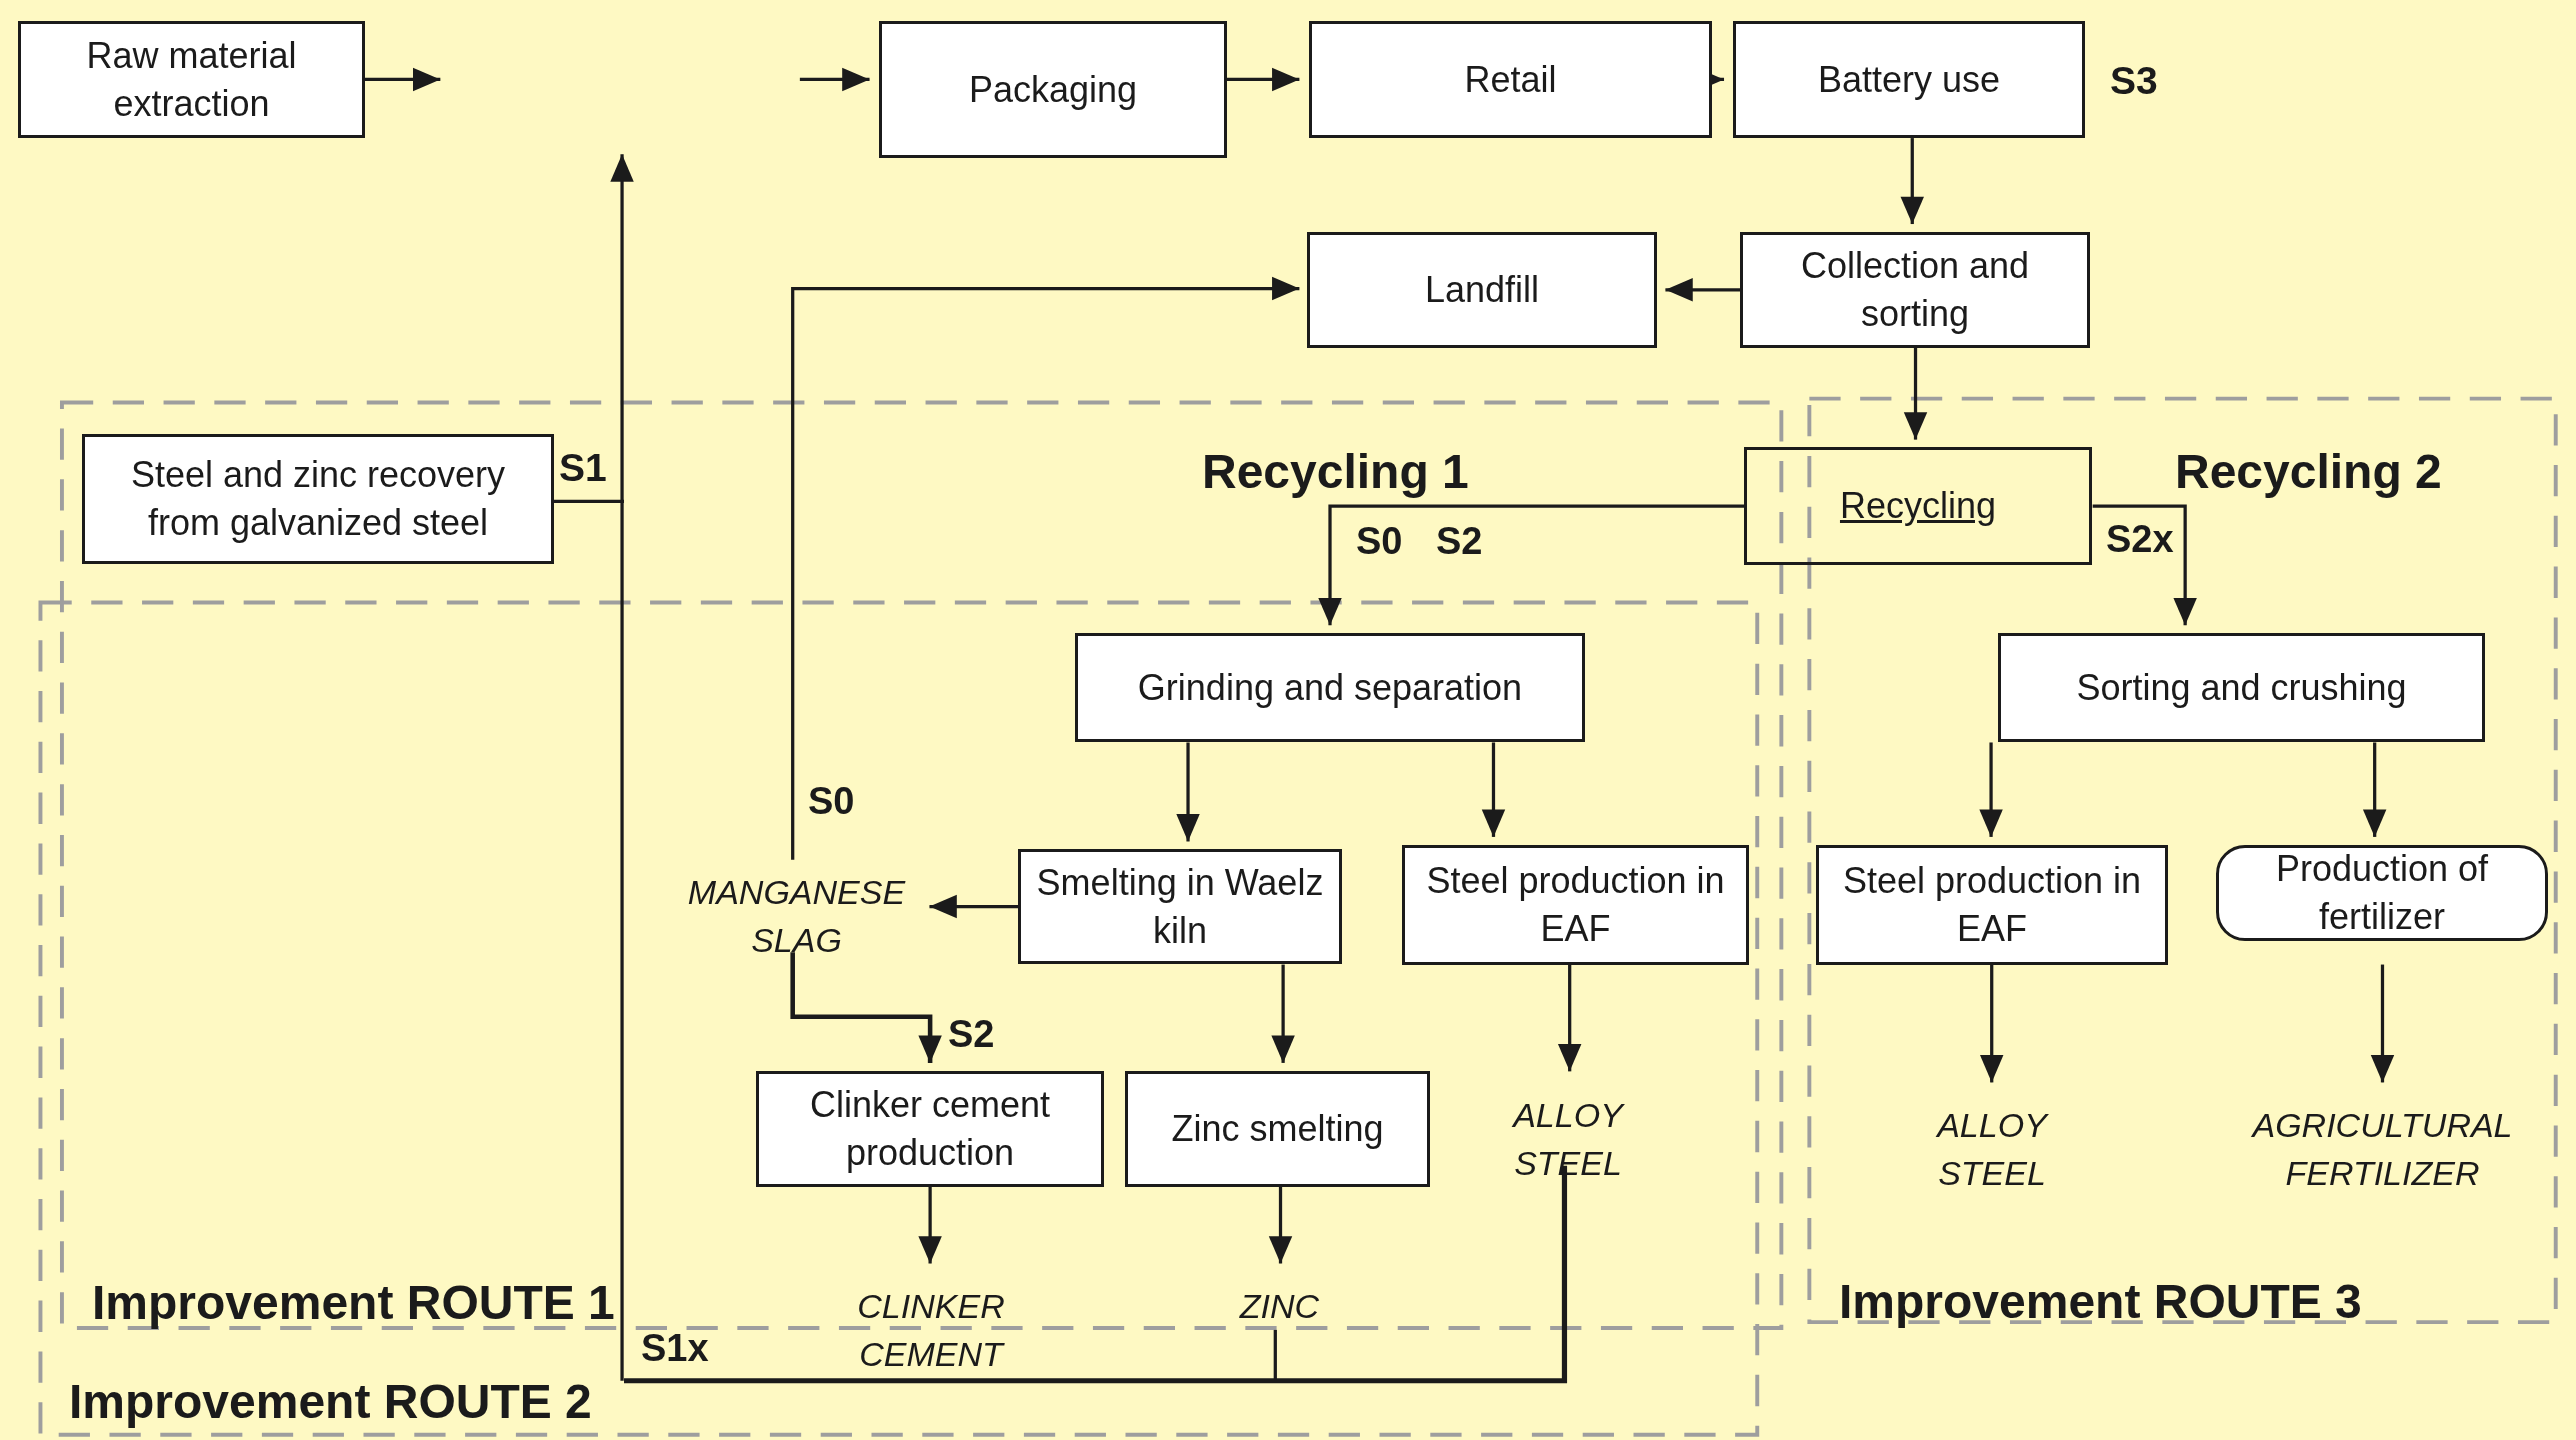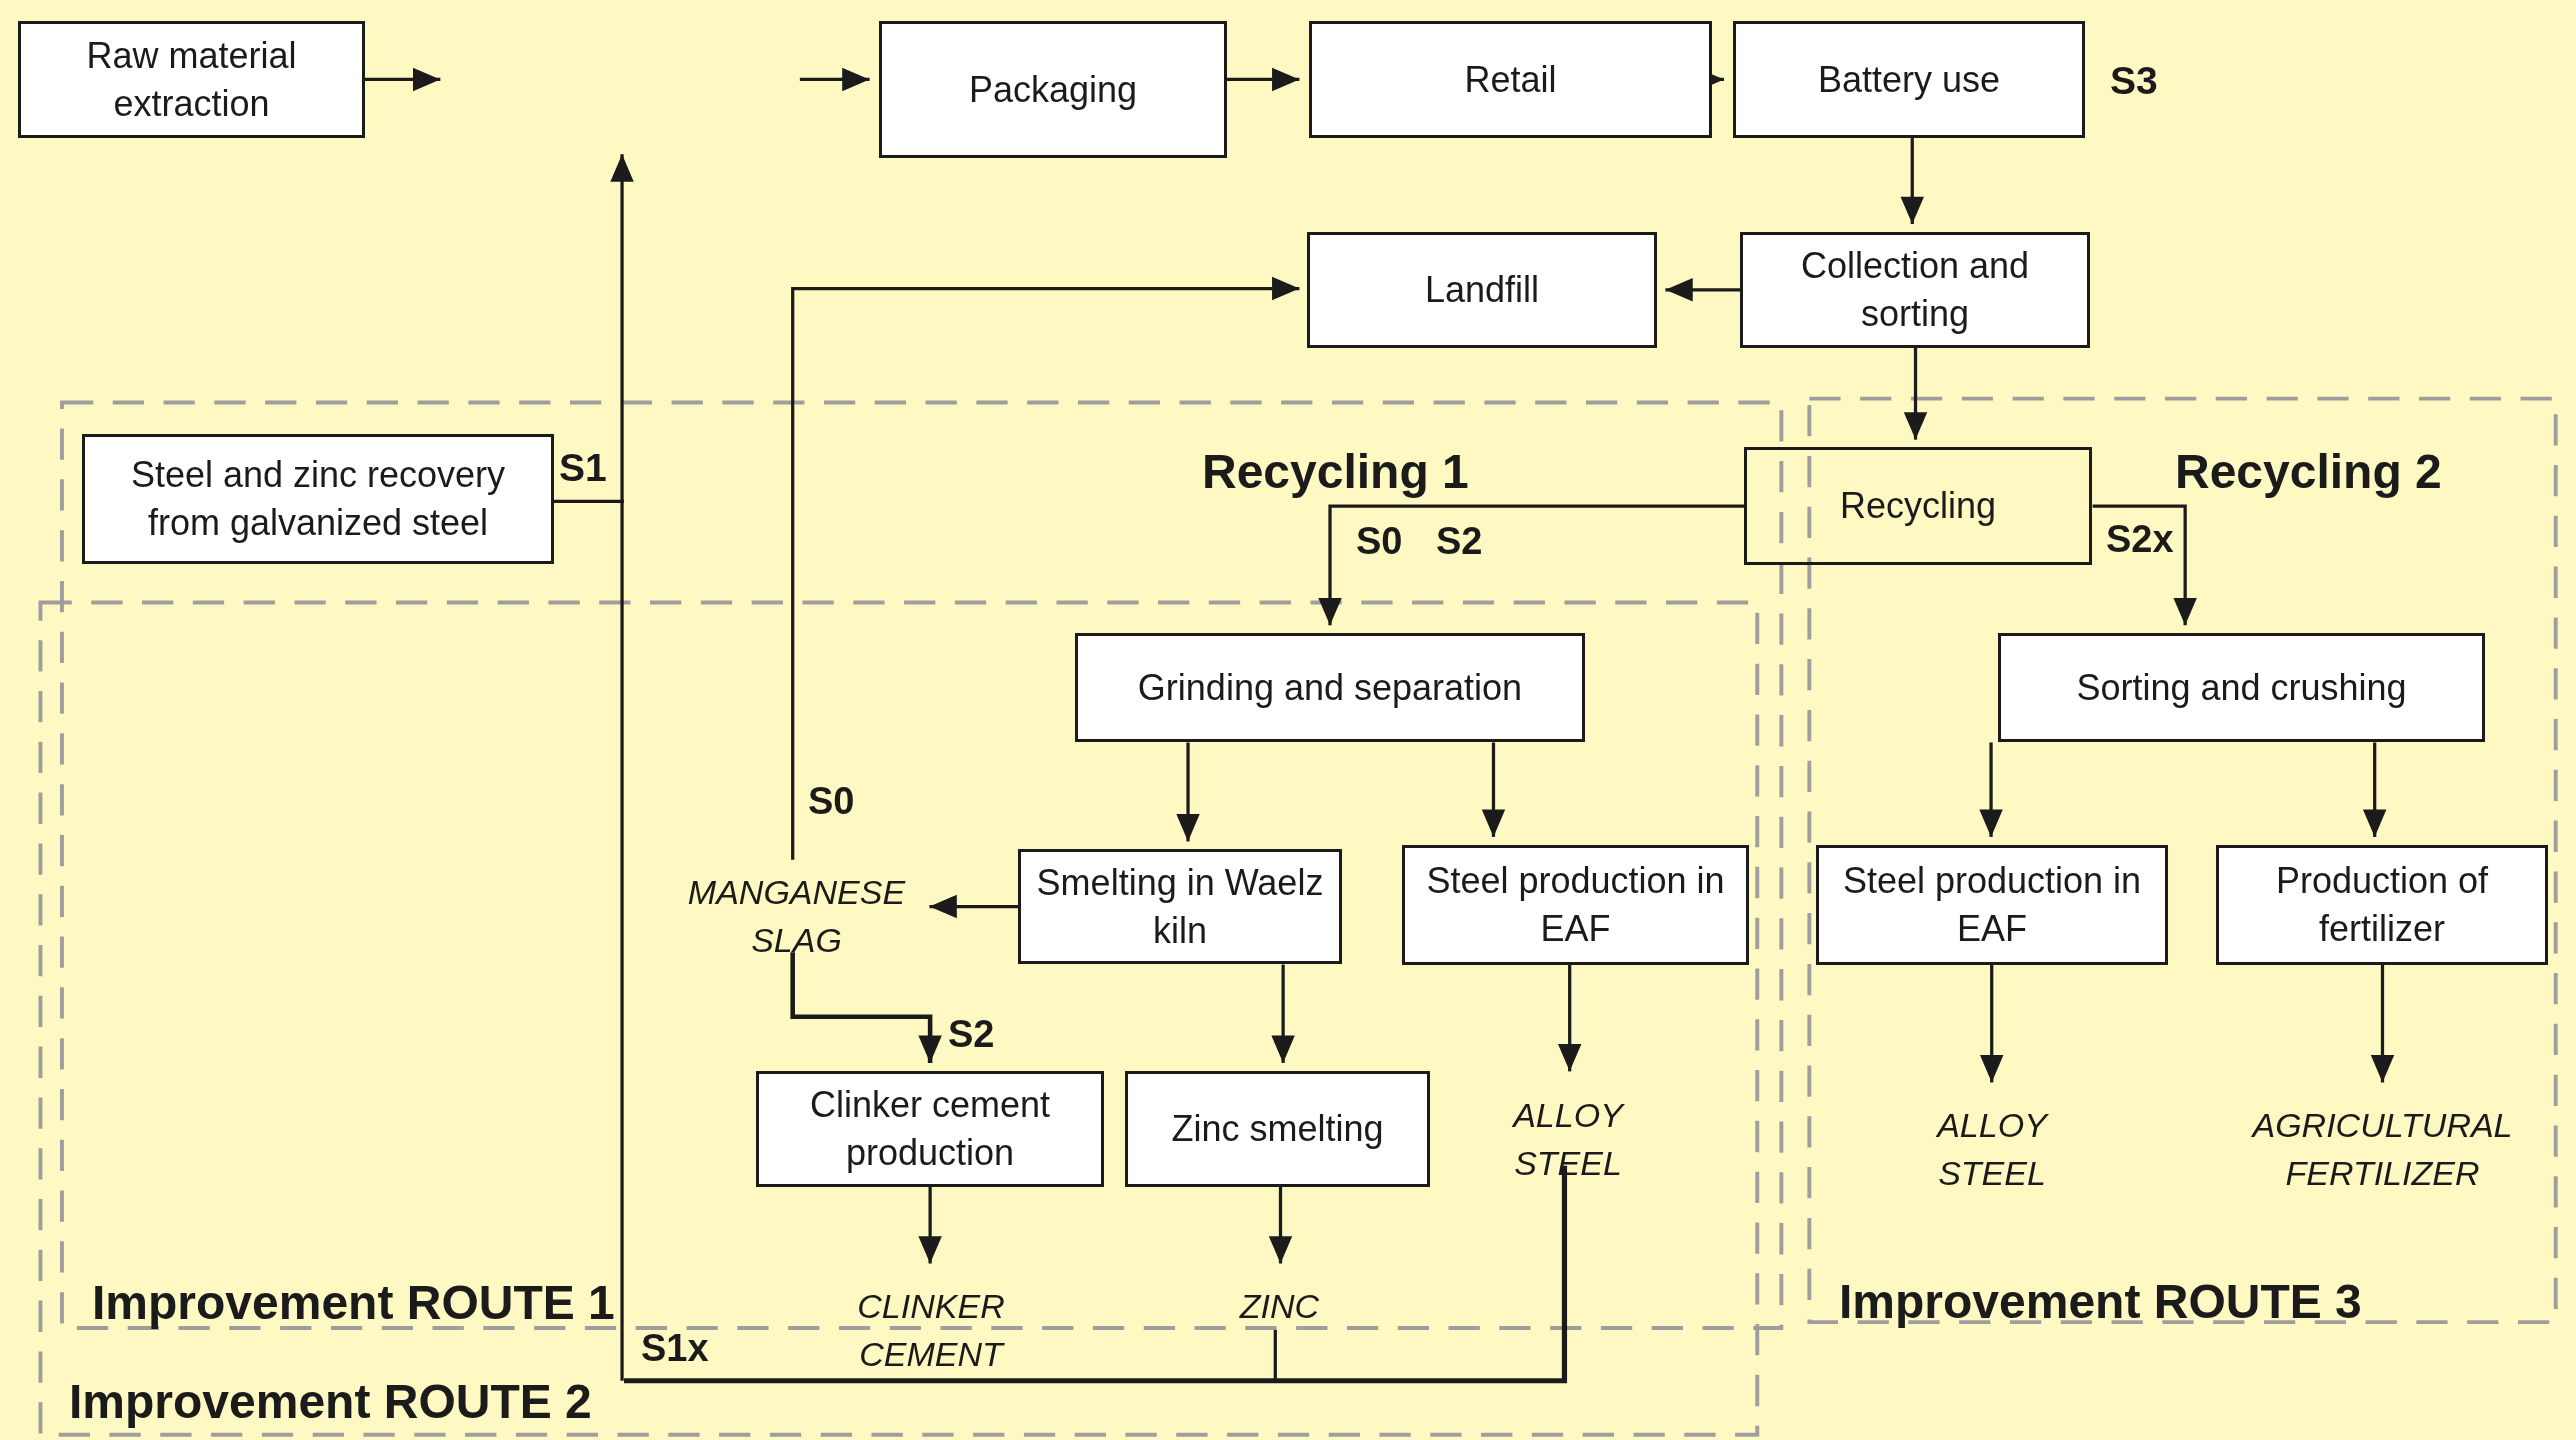--- a/index.html
+++ b/index.html
@@ -107,39 +107,39 @@
     </div>
   <div class="box" style="left:1307px; top:232px; width:350px; height:116px;">
       <span>Landfill</span>
     </div>
   <div class="box" style="left:1740px; top:232px; width:350px; height:116px;">
       <span>Collection and sorting</span>
     </div>
   <div class="box" style="left:82px;  top:434px; width:472px; height:130px;">
       <span>Steel and zinc recovery from galvanized steel</span>
     </div>
-  <div class="box seethru" style="left:1744px; top:447px; width:348px; height:118px;">
+  <div class="box seethru" style="left:1744px; top:447px; width:348px; height:118px;text-decoration:underline;">
       <span>Recycling</span>
     </div>
   <div class="box" style="left:1075px; top:633px; width:510px; height:109px;">
       <span>Grinding and separation</span>
     </div>
   <div class="box" style="left:1998px; top:633px; width:487px; height:109px;">
       <span>Sorting and crushing</span>
     </div>
   <div class="box" style="left:1018px; top:849px; width:324px; height:115px;">
       <span>Smelting in Waelz kiln</span>
     </div>
   <div class="box" style="left:1402px; top:845px; width:347px; height:120px;">
       <span>Steel production in EAF</span>
     </div>
   <div class="box" style="left:1816px; top:845px; width:352px; height:120px;">
       <span>Steel production in EAF</span>
     </div>
-  <div class="box" style="left:2216px; top:845px; width:332px; height:120px;">
+  <div class="box" style="left:2216px; top:845px; width:332px; height:96px;border-radius:29px;">
       <span>Production of fertilizer</span>
     </div>
   <div class="box" style="left:756px; top:1071px; width:348px; height:116px;">
       <span>Clinker cement production</span>
     </div>
   <div class="box" style="left:1125px; top:1071px; width:305px; height:116px;">
       <span>Zinc smelting</span>
     </div>
 
   <div class="lbl" style="left:2110px; top:59px;  font-size:39px;">S3</div>

